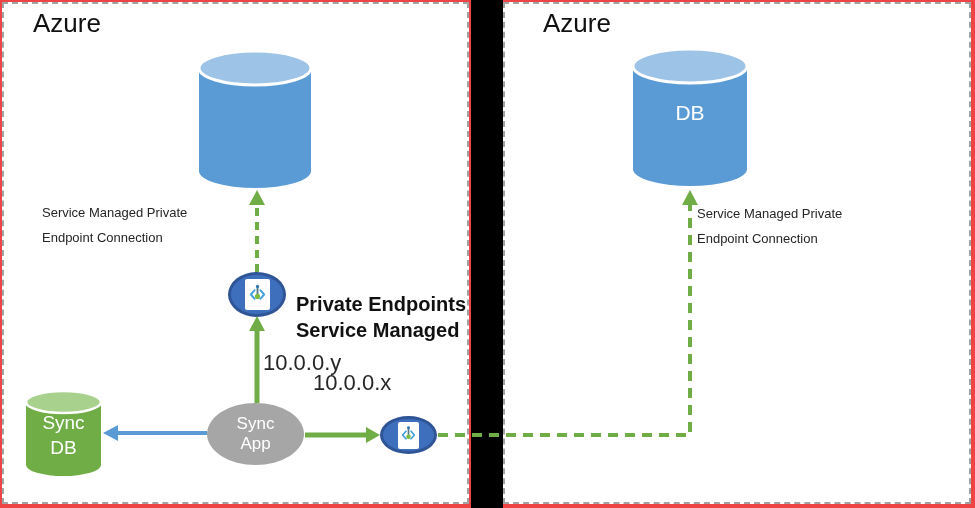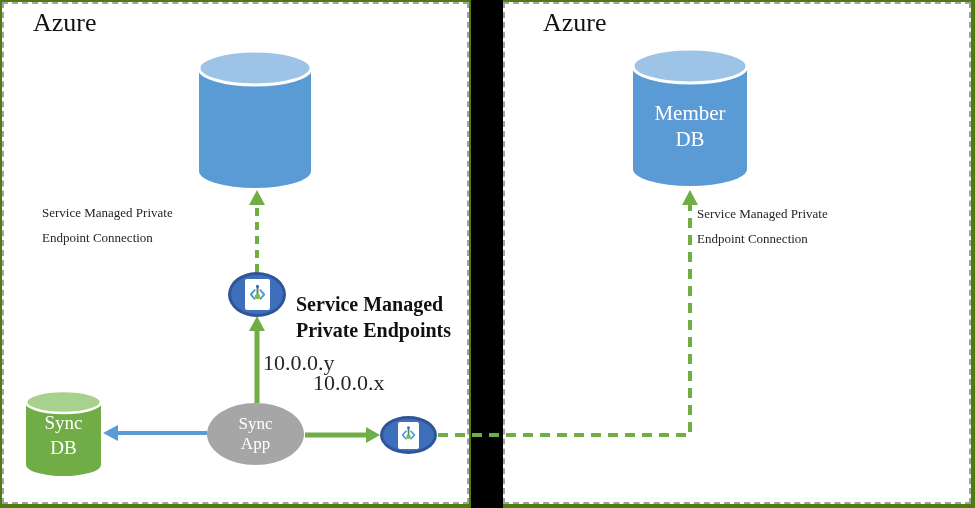--- a/index.html
+++ b/index.html
@@ -1,19 +1,19 @@
 <!DOCTYPE html>
 <html><head>
 <meta charset="utf-8">
 <style>
   html,body { margin:0; padding:0; background:#ffffff; }
   .canvas {
     position:relative; width:975px; height:508px;
-    font-family:Liberation Serif, serif;
-    color:#1f1f1f; overflow:hidden; background:#4d7c0f;
+    font-family:Liberation Sans, sans-serif;
+    color:#1f1f1f; overflow:hidden; background:#ef4444;
   }
   .region {
     position:absolute; border:2px dashed #a3a3a3; background:#ffffff;
     box-sizing:border-box;
   }
   .region-left  { left:2px; top:2px; width:467px; height:502px; }
   .region-right { left:503px; top:2px; width:468px; height:502px; }
   .black-bar { position:absolute; left:471px; top:0; width:32px; height:508px; background:#000000; }
   .region-title { position:absolute; font-size:26px; color:#111111; }
   .title-left  { left:33px; top:8px; }
@@ -76,21 +76,20 @@
       <ellipse cx="57" cy="18" rx="56" ry="17" fill="#9dc3e6" stroke="#ffffff" stroke-width="3"></ellipse>
     </svg>
   </div>
 
   <div class="cyl" style="left:632px; top:48px; width:116px; height:140px;">
     <svg width="116" height="140" viewBox="0 0 116 140">
       <path d="M1,18 V121 A57,17 0 0 0 115,121 V18 Z" fill="#5b9bd5"></path>
       <ellipse cx="58" cy="18" rx="57" ry="17" fill="#9dc3e6" stroke="#ffffff" stroke-width="3"></ellipse>
     </svg>
     <div class="cyl-label" style="top:52px;">
-      <div>Member</div>
       <div>DB</div>
     </div>
   </div>
 
   <div class="cyl sync-db" style="left:25px; top:390px; width:77px; height:88px;">
     <svg width="77" height="88" viewBox="0 0 77 88">
       <path d="M1,12 V75 A37.5,11 0 0 0 76,75 V12 Z" fill="#70ad47"></path>
       <ellipse cx="38.5" cy="12" rx="37.5" ry="11" fill="#a9d18e" stroke="#ffffff" stroke-width="2.5"></ellipse>
     </svg>
     <div class="cyl-label" style="top:20px;">
@@ -145,22 +144,22 @@
     <path d="M438,435 L690,435 L690,204" fill="none" stroke="#70ad47" stroke-width="4" stroke-dasharray="10 7"></path>
     <polygon points="690,190 682,205 698,205" fill="#70ad47"></polygon>
   </svg>
 
   <div class="txt lbl-conn lbl-conn-left">
     <div>Service Managed Private</div>
     <div>Endpoint Connection</div>
   </div>
 
   <div class="txt lbl-bold">
+    <div>Private Endpoints</div>
     <div>Service Managed</div>
-    <div>Private Endpoints</div>
   </div>
 
   <div class="txt lbl-ip lbl-ip-y">10.0.0.y</div>
   <div class="txt lbl-ip lbl-ip-x">10.0.0.x</div>
 
   <div class="txt lbl-conn lbl-conn-right">
     <div>Service Managed Private</div>
     <div>Endpoint Connection</div>
   </div>
 

